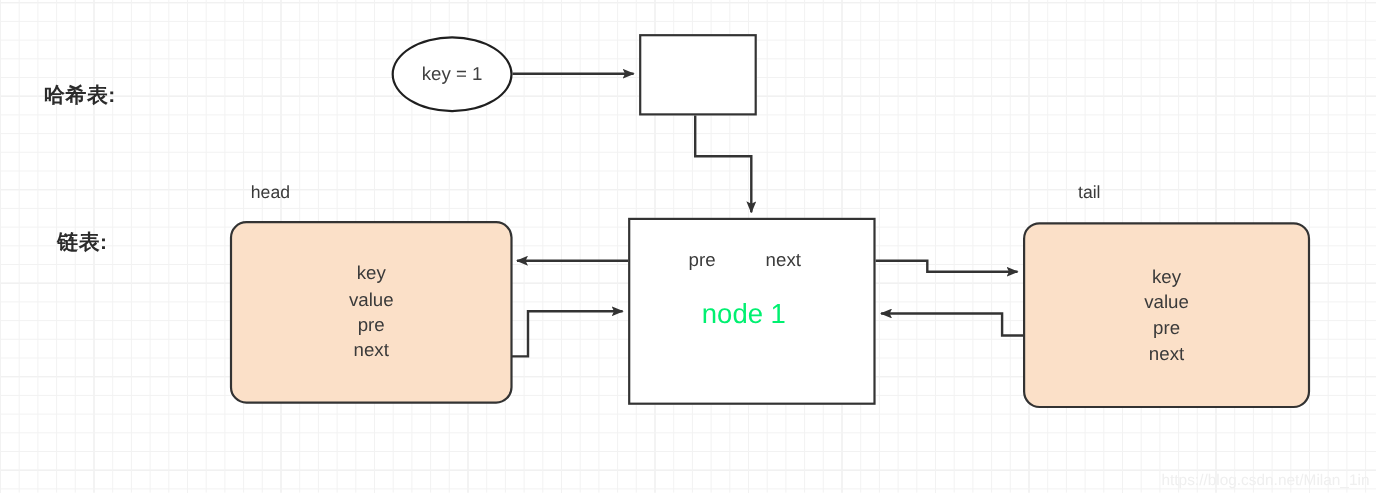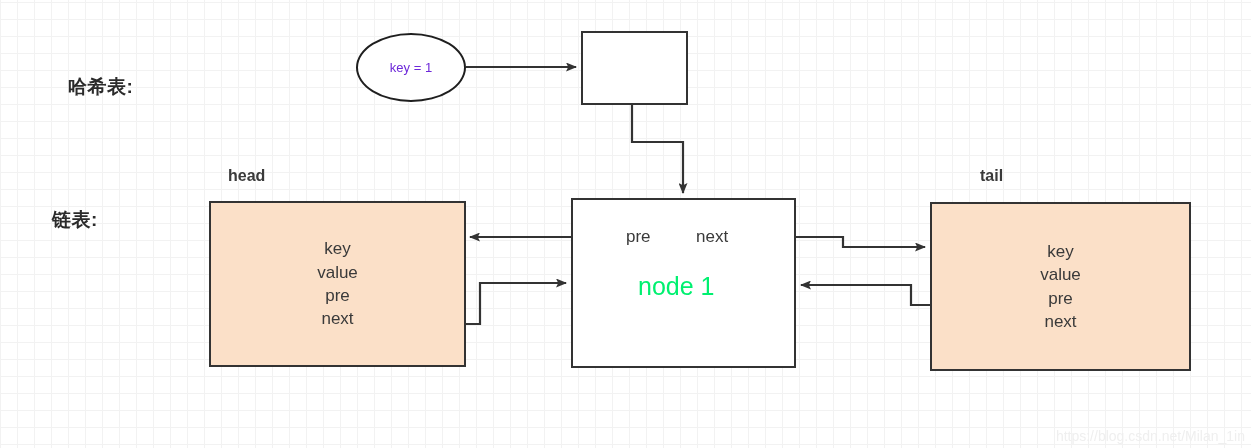--- a/index.html
+++ b/index.html
@@ -44,20 +44,21 @@
     align-items: center;
     justify-content: center;
   }
 
   .box-white {
     background: #ffffff;
   }
 
   .box-peach {
     background: #fbe0c8;
+    border-radius: 15px;
   }
 
   .ellipse {
     position: absolute;
     box-sizing: border-box;
     border: 2px solid #1f1f1f;
     border-radius: 50%;
     background: #ffffff;
     display: flex;
     align-items: center;
@@ -67,30 +68,29 @@
   .node-text {
     font-size: 17px;
     color: #3a3a3a;
     text-align: center;
     line-height: 1.38;
     white-space: pre-line;
     pointer-events: none;
   }
 
   .ellipse-text {
-    font-size: 13px;
-    color: #6d28d9;
+    font-size: 17px;
+    color: #404040;
   }
 
   .caption {
     position: absolute;
     font-size: 16px;
     color: #3a3a3a;
     white-space: nowrap;
-    font-weight: bold;
   }
 
   .field-label {
     position: absolute;
     font-size: 17px;
     color: #3a3a3a;
     white-space: nowrap;
   }
 
   .node-title {
@@ -116,21 +116,21 @@
     color: #efefef;
     white-space: nowrap;
     user-select: none;
   }
 </style>
 </head>
 <body>
 
 <div id="canvas">
 
-  <div class="row-label" style="left:68px; top:74px;">哈希表:</div>
+  <div class="row-label" style="left:40px; top:74px;">哈希表:</div>
 
   <div class="row-label" style="left:52px; top:207px;">链表:</div>
 
   <svg id="edges" viewBox="0 0 1251 448" xmlns="http://www.w3.org/2000/svg">
     <defs>
       <marker id="arrow" markerWidth="11" markerHeight="9" refX="10" refY="4.5" orient="auto" markerUnits="userSpaceOnUse">
         <path d="M0,0 L11,4.5 L0,9 L2.2,4.5 z" fill="#333333"></path>
       </marker>
     </defs>
 

